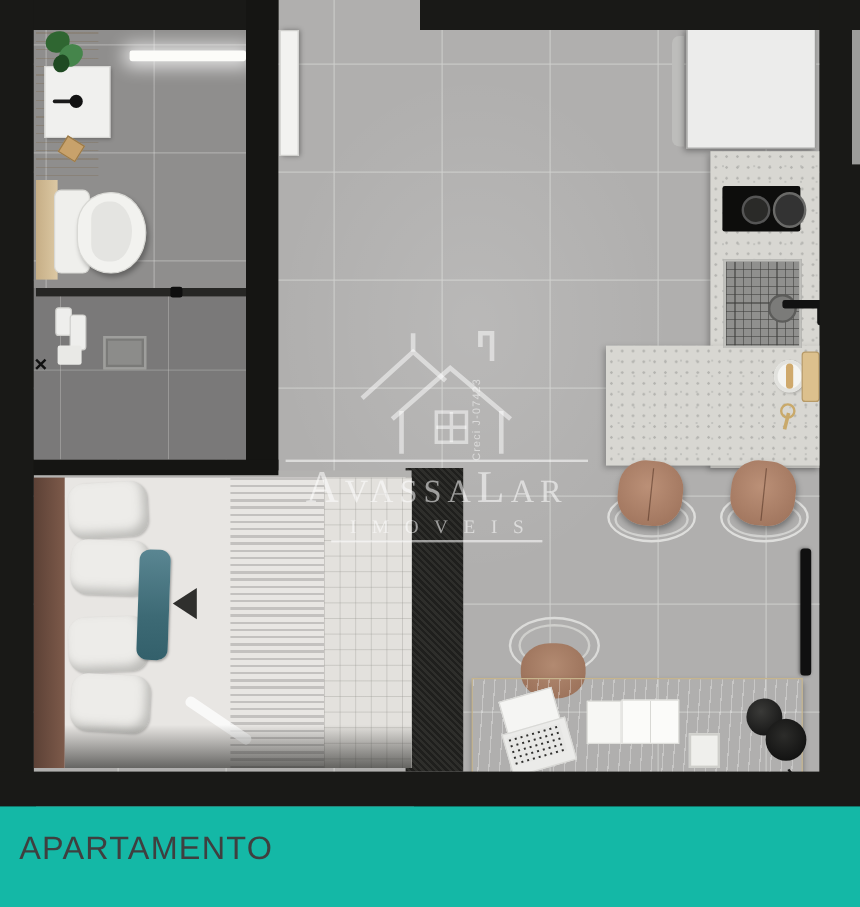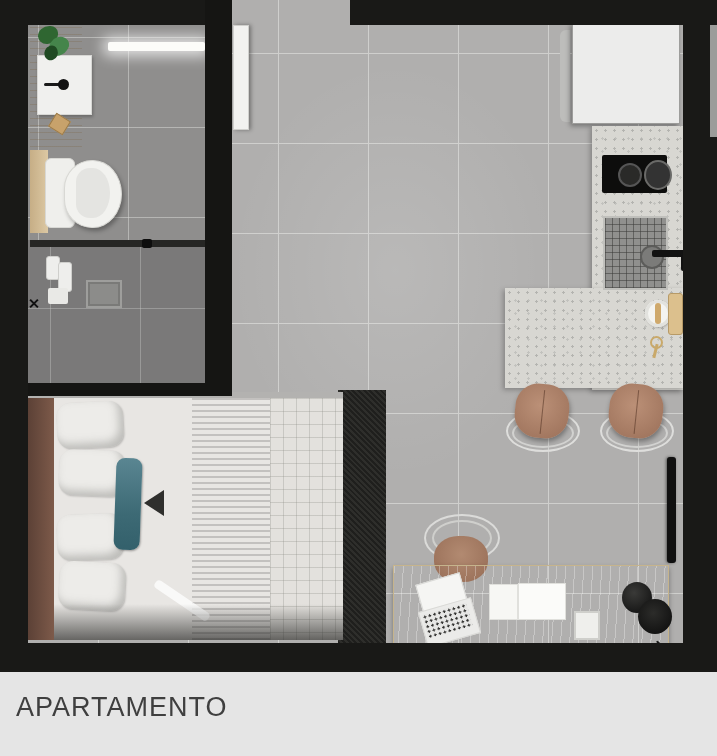--- a/index.html
+++ b/index.html
@@ -209,21 +209,21 @@
     letter-spacing:5px;color:var(--watermark_white,rgba(255,255,255,.6));}
   .wm-sub{position:absolute;left:0;top:169px;width:272px;text-align:center;text-indent:13px;
     font-family:"Liberation Serif",serif;font-size:16px;letter-spacing:13px;
     color:var(--watermark_white,rgba(255,255,255,.55));}
   .wm-license{position:absolute;left:164px;top:32px;height:90px;
     writing-mode:vertical-rl;transform:rotate(180deg);
     font-size:9px;letter-spacing:1px;color:rgba(255,255,255,.5);}
   .wm-house{position:absolute;left:66px;top:8px;}
 
   
-  .caption{left:0;top:672px;width:717px;height:84px;background:#e5e5e5;text-align:right;}
+  .caption{left:0;top:672px;width:717px;height:84px;background:#14b8a6;text-align:right;}
   .caption-name{position:absolute;left:16px;top:20px;font-size:27px;letter-spacing:1px;
     color:var(--caption_text,#3f3f3f);}
   .caption-area{position:absolute;left:16px;top:52px;font-size:26px;
     color:var(--caption_area,#4d4d4d);}
 </style>
 </head>
 <body>
 
 <div class="stage">
 
@@ -330,18 +330,37 @@
 
   <div class="abs wall wall-top-left"></div>
   <div class="abs wall wall-top-right"></div>
   <div class="abs bath-wall-right"></div>
   <div class="abs bath-wall-bottom"></div>
   <div class="abs wall wall-left"></div>
   <div class="abs wall wall-right"></div>
   <div class="abs wall wall-bottom"></div>
   <div class="abs right-sliver"></div>
 
+  <div class="abs watermark">
+    <svg class="wm-house" width="145" height="112" viewBox="0 0 150 112">
+      <g fill="none" stroke="rgba(255,255,255,0.5)" stroke-width="4">
+        <path d="M8 62 L52 22 L80 47"></path>
+        <path d="M52 22 L52 6"></path>
+        <path d="M110 18 L110 6 L120 6 L120 30"></path>
+        <path d="M34 80 L84 36 L136 80"></path>
+        <path d="M42 73 L42 110"></path>
+        <path d="M128 73 L128 110"></path>
+        <rect x="72" y="74" width="26" height="26" stroke-width="3"></rect>
+        <path d="M85 74 L85 100 M72 87 L98 87" stroke-width="3"></path>
+      </g>
+    </svg>
+    <div class="wm-license">Creci J-07423</div>
+    <div class="wm-line wm-line-top"></div>
+    <div class="wm-brand">AvassaLar</div>
+    <div class="wm-sub">IMOVEIS</div>
+    <div class="wm-line wm-line-bottom"></div>
+  </div>
 
   <div class="abs caption">
     <div class="caption-name">APARTAMENTO</div>
   </div>
 
 </div>
 
 </body></html>

